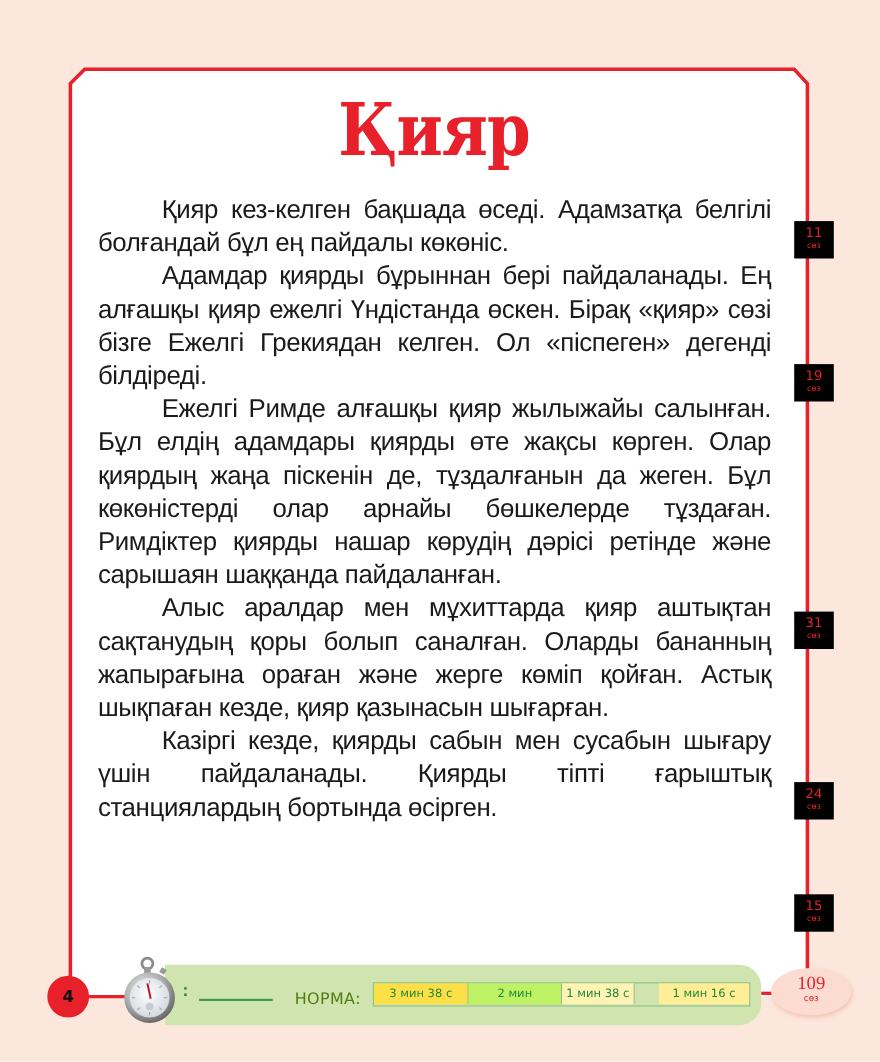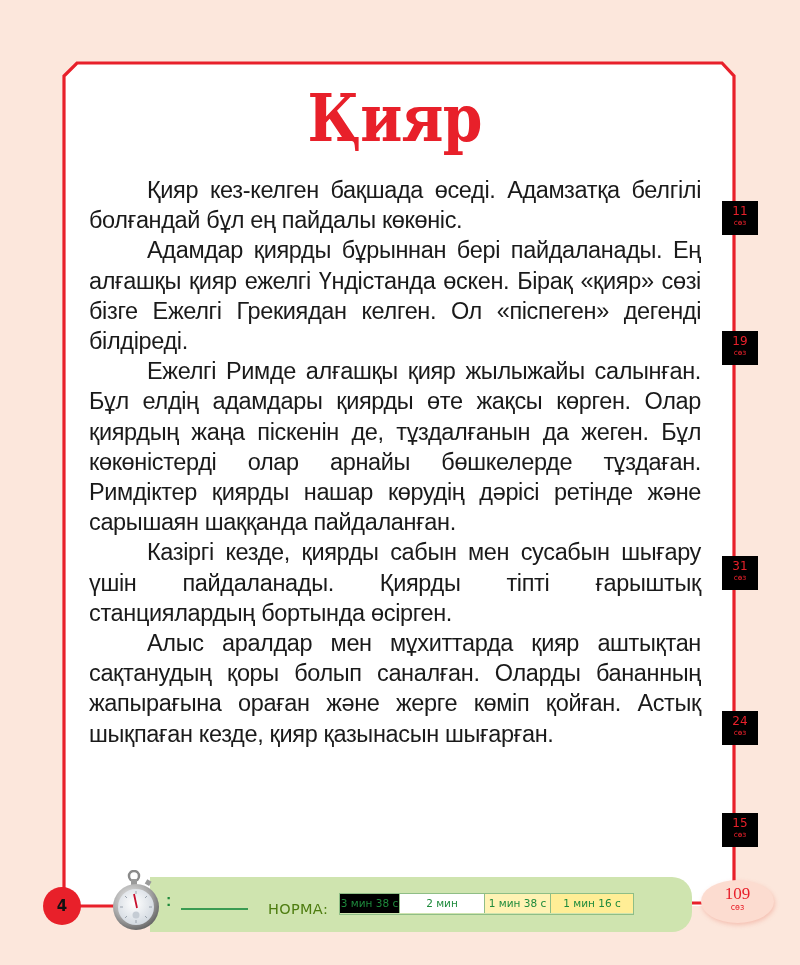--- a/index.html
+++ b/index.html
@@ -167,22 +167,22 @@
 
   <line x1="692" y1="903" x2="703" y2="903" stroke="#E8202A" stroke-width="3"></line>
 </svg>
 
 <div class="page-title">Қияр</div>
 
 <div class="body-text">
   <p>Қияр кез-келген бақшада өседі. Адамзатқа белгілі болғандай бұл ең пайдалы көкөніс.</p>
   <p>Адамдар қиярды бұрыннан бері пайдаланады. Ең алғашқы қияр ежелгі Үндістанда өскен. Бірақ «қияр» сөзі бізге Ежелгі Грекиядан келген. Ол «піспеген» дегенді білдіреді.</p>
   <p>Ежелгі Римде алғашқы қияр жылыжайы салынған. Бұл елдің адамдары қиярды өте жақсы көрген. Олар қиярдың жаңа піскенін де, тұздалға­нын да жеген. Бұл көкөністерді олар арнайы бөшкелерде тұздаған. Римдіктер қиярды нашар көрудің дәрісі ретінде және сарышаян шаққанда пайдаланған.</p>
+  <p>Алыс аралдар мен мұхиттарда қияр аштықтан сақтанудың қоры болып саналған. Оларды бананның жапырағына ораған және жерге көміп қойған. Астық шықпаған кезде, қияр қазынасын шығарған.</p>
   <p>Казіргі кезде, қиярды сабын мен сусабын шығару үшін пайдаланады. Қиярды тіпті ғарыштық станциялардың бортында өсірген.</p>
-  <p>Алыс аралдар мен мұхиттарда қияр аштықтан сақтанудың қоры болып саналған. Оларды бананның жапырағына ораған және жерге көміп қойған. Астық шықпаған кезде, қияр қазынасын шығарған.</p>
 </div>
 
 <div class="wc-marker" style="top:201px;">
   <span class="num">11</span>
   <span class="unit">сөз</span>
 </div>
 <div class="wc-marker" style="top:331px;">
   <span class="num">19</span>
   <span class="unit">сөз</span>
 </div>
@@ -236,22 +236,22 @@
   <circle cx="26" cy="45" r="3.5" fill="#c5ccd4"></circle>
   <line x1="24" y1="24" x2="27" y2="38" stroke="#c8102e" stroke-width="1.8"></line>
 </svg>
 
 <div class="timer-colon">:</div>
 <div class="timer-blank"></div>
 
 <div class="norma-label">НОРМА:</div>
 
 <div class="norma-table">
-  <div class="norma-cell" style="width:60px; background:#000000;">3 мин 38 с</div>
-  <div class="norma-cell" style="width:85px; background:#ffffff;">2 мин</div>
+  <div class="norma-cell" style="width:86px; background:#fde047;">3 мин 38 с</div>
+  <div class="norma-cell" style="width:85px; background:#bef264;">2 мин</div>
   <div class="norma-cell" style="width:66px; background:#FFF3B4;">1 мин 38 с</div>
-  <div class="norma-cell" style="width:82px; background:#FFEE96;">1 мин 16 с</div>
+  <div class="norma-cell" style="width:82px; background:#FFEE96;margin-left:22px;">1 мин 16 с</div>
 </div>
 
 <div class="total-ellipse">
   <span class="num">109</span>
   <span class="unit">сөз</span>
 </div>
 
 </body></html>

